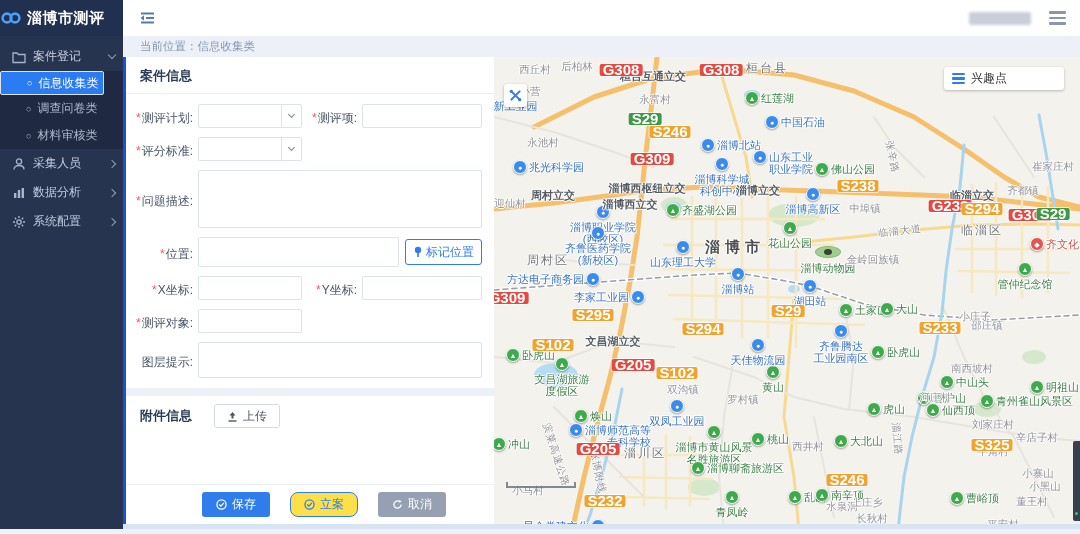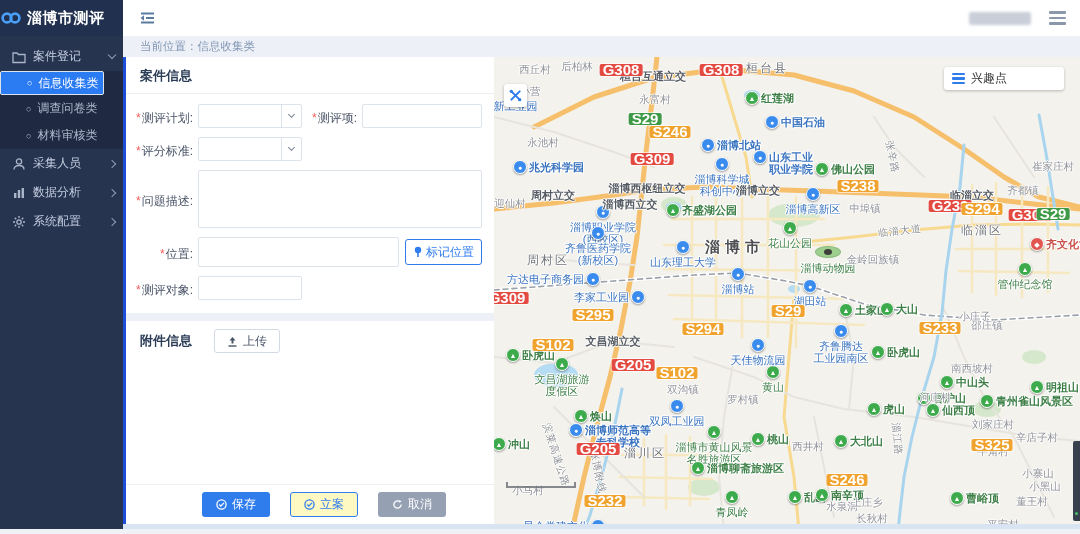--- a/index.html
+++ b/index.html
@@ -54,21 +54,21 @@
   .grow { flex:1; min-width:0; }
   .mark-btn { margin-left:6px; height:26px; padding:0 7px; background:#fff; border:1px solid #2f7ced; color:#2f7ced; border-radius:3px; font-size:12px; display:flex; align-items:center; gap:3px; cursor:pointer; flex-shrink:0; }
   .sep-strip { height:8px; background:#edf1f7; flex-shrink:0; }
   .attach-row { display:flex; align-items:center; padding:8px 14px; }
   .attach-title { font-size:13px; font-weight:bold; color:#2b3c56; margin-right:22px; }
   .upload-btn { height:24px; padding:0 12px; border:1px solid #d4dae2; border-radius:3px; background:#fff; color:#4a5568; font-size:12px; display:flex; align-items:center; gap:5px; cursor:pointer; }
   .attach-empty { flex:1; }
   .card-footer { border-top:1px solid #ecf0f5; height:40px; display:flex; align-items:center; padding-left:76px; gap:20px; flex-shrink:0; }
   .btn { height:25px; padding:0 13px; border-radius:3px; font-size:12px; display:flex; align-items:center; gap:5px; cursor:pointer; border:1px solid transparent; }
   .btn-save { background:#2f7ced; color:#fff; }
-  .btn-file { background:#fef9c3; color:#2f7ced; border-color:#2f7ced; }
+  .btn-file { background:#fde047; color:#2f7ced; border-color:#2f7ced;border-radius:8px; }
   .btn-cancel { background:#95a0b3; color:#fff; }
 
   
   .map { flex:1; position:relative; background:#f4f2ed; overflow:hidden; cursor:grab; }
   .map svg.base { position:absolute; left:0; top:0; }
   #map-overlays { position:absolute; inset:0; }
   .base polyline { fill:none; stroke-linecap:round; stroke-linejoin:round; }
   .hw { stroke:#f5bf6b; stroke-width:5; }
   .art { stroke:#f8d990; stroke-width:3; }
   .st { stroke:#f6e8c0; stroke-width:2.5; }
@@ -82,21 +82,21 @@
   .poi { position:absolute; }
   .poi .dot { position:absolute; left:0; top:0; width:14px; height:14px; border-radius:50%; border:1.5px solid #fff; transform:translate(-50%,-50%); box-shadow:0 1px 2px rgba(0,0,0,.35); display:flex; align-items:center; justify-content:center; color:#fff; font-size:7px; line-height:1; }
   .poi.g .dot { background:#3dab4c; }
   .poi.b .dot { background:#3a8bee; }
   .poi.r .dot { background:#e25550; }
   .ptxt { position:absolute; white-space:nowrap; font-size:11px; line-height:12px;
           text-shadow:1px 0 0 #fff,-1px 0 0 #fff,0 1px 0 #fff,0 -1px 0 #fff,1px 1px 0 #fff,-1px -1px 0 #fff; }
   .poi.g .ptxt { color:#3d7f46; }
   .poi.b .ptxt { color:#3a74c0; }
   .poi.r .ptxt { color:#c9524e; }
-  .pos-r { left:9px; top:-6px; text-align:center;font-weight:bold; }
+  .pos-r { left:9px; top:-6px; text-align:right; }
   .pos-l { right:9px; top:-6px; text-align:right; }
   .pos-b { top:9px; left:50%; transform:translateX(-50%); text-align:center; }
   .zoo-ic { position:absolute; left:-13px; top:-7px; width:26px; height:12px; background:#9fcf8f; border-radius:50%; border:1px solid #86b878; }
   .zoo-ic i { position:absolute; left:8px; top:2px; width:8px; height:6px; background:#3c3f3a; border-radius:50%; }
   .t-town, .t-dist, .t-city, .t-jun, .t-road { position:absolute; transform:translate(-50%,-50%); white-space:nowrap;
           text-shadow:1px 0 0 #fff,-1px 0 0 #fff,0 1px 0 #fff,0 -1px 0 #fff; }
   .t-town { font-size:10.5px; color:#8f9299; }
   .t-dist { font-size:12px; color:#6f737a; letter-spacing:2px; }
   .t-city { font-size:15px; color:#4d4f52; font-weight:bold; letter-spacing:5px; }
   .t-jun  { font-size:11px; color:#555b63; font-weight:600; }
@@ -250,26 +250,36 @@
               <input class="inp grow" style="height: 30px;" value="">
               <button class="mark-btn">
                 <svg width="10" height="12" viewBox="0 0 10 12">
                   <circle cx="5" cy="4" r="3.2" fill="#2f7ced"></circle>
                   <line x1="5" y1="7" x2="5" y2="11" stroke="#2f7ced" stroke-width="1.6"></line>
                 </svg>
                 <span>标记位置</span>
               </button>
             </div>
 
+            <div class="frow">
+              <span class="lbl"><span class="req">*</span><span>X坐标:</span></span>
+              <input class="inp" style="width: 104px;" value="">
+              <span class="lbl2"><span class="req">*</span><span>Y坐标:</span></span>
+              <input class="inp grow" value="" style="">
+            </div>
 
             <div class="frow">
               <span class="lbl"><span class="req">*</span><span>测评对象:</span></span>
               <input class="inp" style="width: 104px;" value="">
             </div>
 
+            <div class="frow" style="margin-bottom:6px">
+              <span class="lbl"><span>图层提示:</span></span>
+              <textarea class="ta grow" rows="2" style="height: 36px;"></textarea>
+            </div>
           </div>
 
           <div class="sep-strip"></div>
 
           <div class="attach-row">
             <span class="attach-title">附件信息</span>
             <button class="upload-btn">
               <svg width="11" height="11" viewBox="0 0 11 11">
                 <path d="M5.5 1 L2.5 4.5 H4.5 V7.5 H6.5 V4.5 H8.5 Z" fill="#4a5568"></path>
                 <line x1="1.5" y1="10" x2="9.5" y2="10" stroke="#4a5568" stroke-width="1.4"></line>

